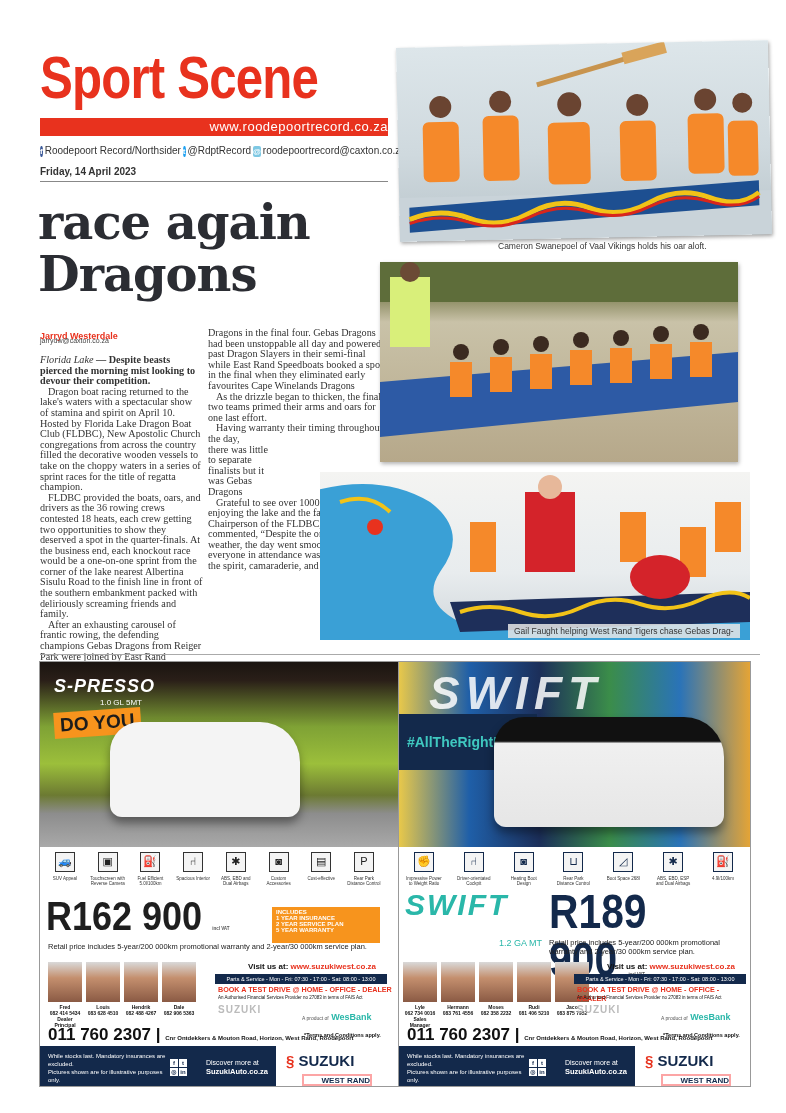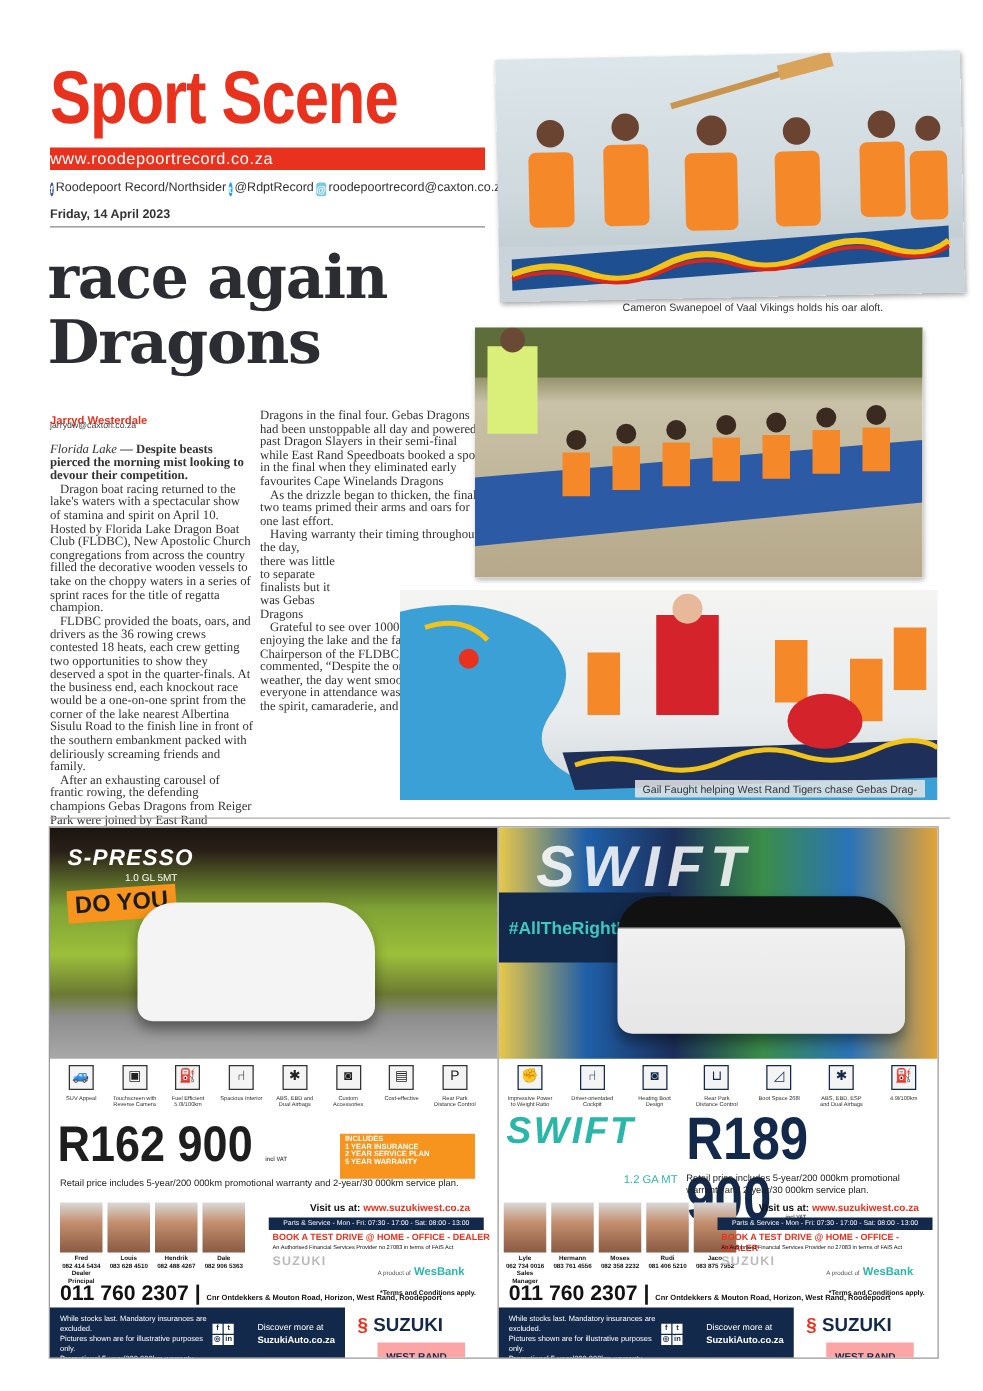--- a/index.html
+++ b/index.html
@@ -1,19 +1,19 @@
 <!DOCTYPE html>
 <html><head>
 <meta charset="utf-8">
 <style>
 *{box-sizing:border-box;margin:0;padding:0}
 body{width:786px;height:1113px;background:#fff;position:relative;overflow:hidden;font-family:"Liberation Sans",sans-serif;color:#222}
 .abs{position:absolute}
 .masthead{left:40px;top:48px;width:318px;height:66px;color:#e8321e;font-family:"Liberation Sans",sans-serif;font-weight:bold;font-size:60px;line-height:60px;letter-spacing:-1px;transform:scaleX(0.82);transform-origin:left top;white-space:nowrap}
-.urlbar{left:40px;top:118px;width:348px;height:18px;background:#e8321e;color:#fff;font-size:13px;line-height:18px;text-align:left;letter-spacing:0.5px}
+.urlbar{left:40px;top:118px;width:348px;height:18px;background:#e8321e;color:#fff;font-size:13px;line-height:18px;text-align:right;letter-spacing:0.5px}
 .social{left:40px;top:144px;width:350px;height:14px;font-size:10px;line-height:14px;color:#333;white-space:nowrap;display:flex;align-items:center;gap:2px}
 .sicon{display:inline-block;width:11px;height:11px;border-radius:50%;color:#fff;font-size:8px;line-height:11px;text-align:center;font-weight:bold}
 .fb{background:#3b5998}.tw{background:#1da1f2}.em{background:#7ec8e3;border-radius:2px}
 .dateline{left:40px;top:166px;width:348px;height:16px;font-size:10px;font-weight:bold;color:#333;border-bottom:1px solid #888;line-height:12px}
 .headline{left:38px;top:196px;width:350px;font-family:"DejaVu Serif",serif;font-weight:bold;font-size:48px;line-height:52px;color:#2b2d33;letter-spacing:-1px}
 .byline{left:40px;top:331px;font-size:9px;font-weight:bold;color:#e8321e}
 .byemail{left:40px;top:337px;font-size:7px;color:#444}
 .col{font-family:"Liberation Serif",serif;font-size:10.2px;line-height:10.6px;color:#333;text-align:left}
 .col p{text-indent:8px}
 .col p.lead{text-indent:0}
@@ -75,21 +75,21 @@
 .phone{left:8px;top:363px;font-size:17px;font-weight:bold;color:#111;white-space:nowrap}
 .addr{font-size:6px;font-weight:bold}
 .terms{left:264px;top:370px;font-size:5.5px;font-weight:bold;color:#111}
 .footbox{left:0;top:384px;width:236px;height:42px;background:#13294b;color:#fff;font-size:6px;line-height:8px;padding:6px 8px;display:flex;justify-content:space-between}
 .discover{font-size:7px;line-height:9px;display:flex;gap:19px;align-items:center}
 .discover b{font-size:7.5px}
 .sm{display:grid;grid-template-columns:8px 8px;gap:1px}
 .sm i{width:8px;height:8px;background:#fff;color:#13294b;font-size:6px;line-height:8px;text-align:center;font-style:normal;font-weight:bold}
 .suzlogo{left:246px;top:390px;color:#13294b;font-weight:bold;font-size:15px;white-space:nowrap}
 .suzlogo .s{color:#e8321e}
-.westrand{left:262px;top:412px;width:70px;height:12px;border:7px solid #fca5a5;color:#13294b;font-size:8px;font-weight:bold;text-align:left;line-height:10px}
+.westrand{left:262px;top:412px;width:70px;height:12px;border:2px solid #fca5a5;color:#13294b;font-size:8px;font-weight:bold;text-align:right;line-height:10px}
 </style>
 </head>
 <body>
 
 <div class="abs masthead">Sport Scene</div>
 <div class="abs urlbar">www.roodepoortrecord.co.za</div>
 <div class="abs social">
   <span class="sicon fb">f</span>
   <span>Roodepoort Record/Northsider</span>
   <span class="sicon tw">t</span>

